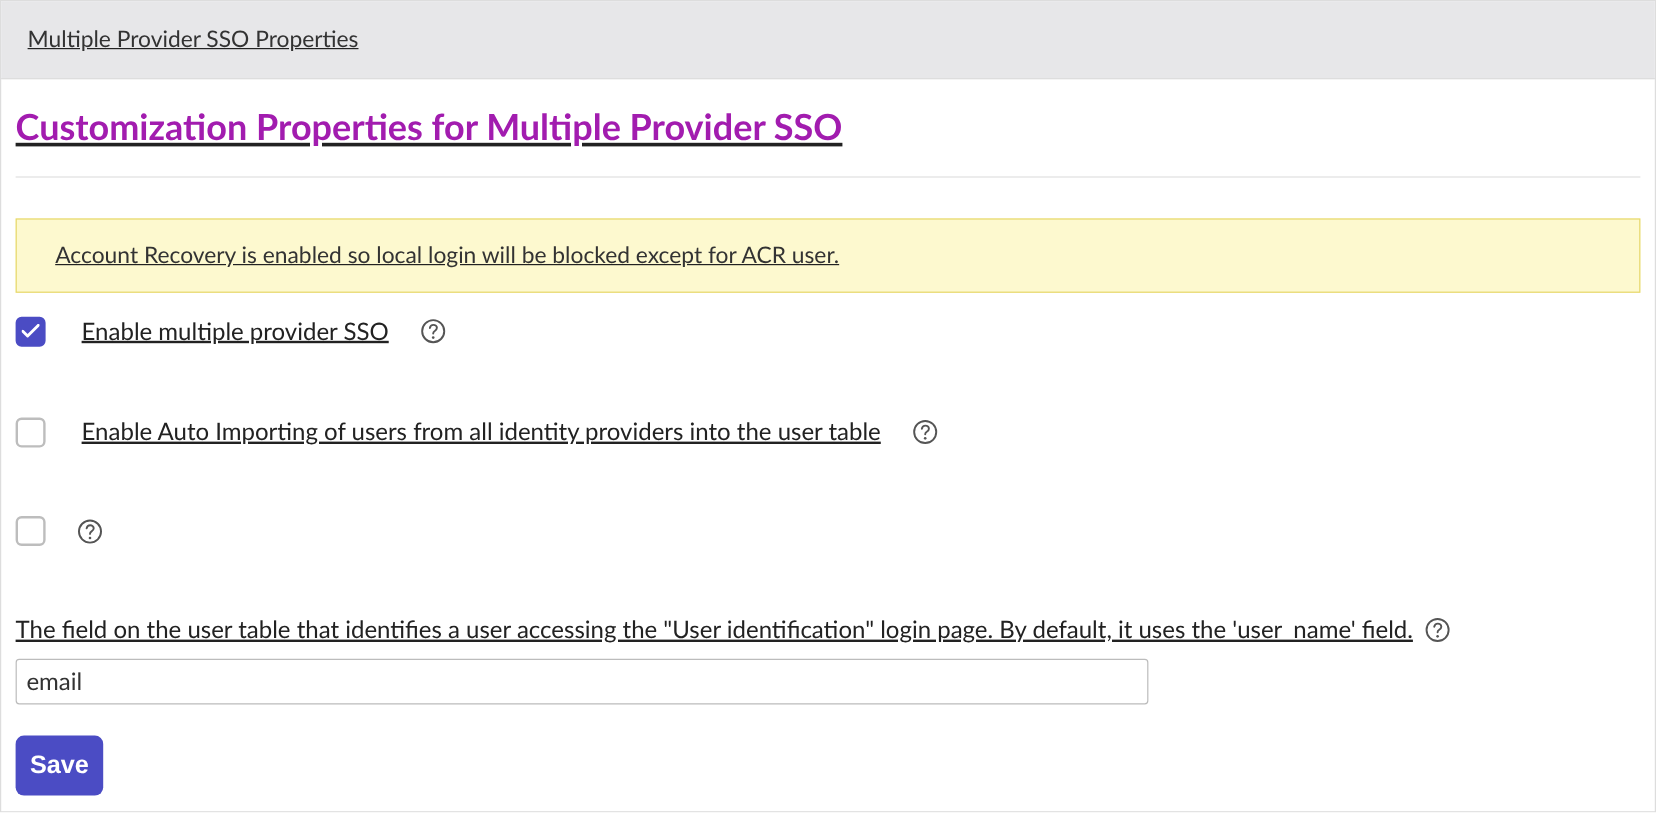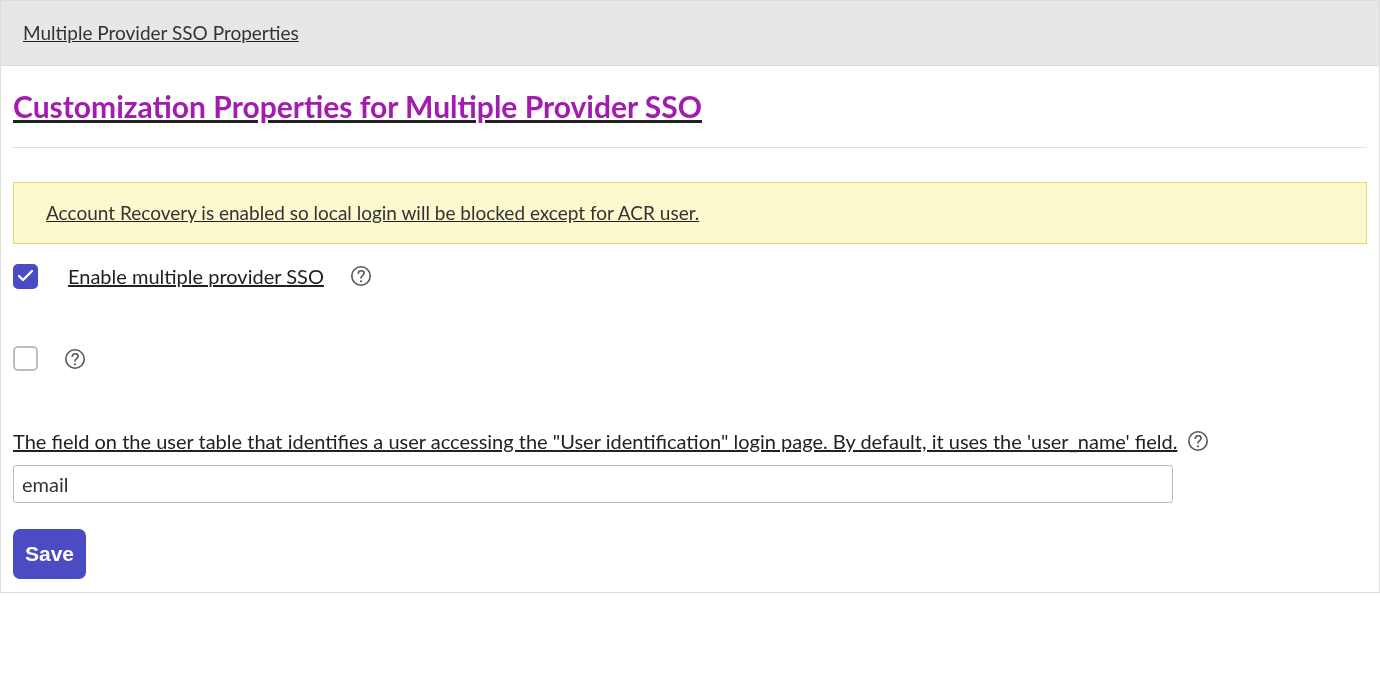--- a/index.html
+++ b/index.html
@@ -90,21 +90,21 @@
     align-items: center;
     gap: 10px;
     margin-top: 10px;
     margin-bottom: 10px;
   }
   .field-label-row .lbl2 {
     font-size: 20px;
     color: #222;
   }
   .text-input {
-    width: 1160px;
+    width: 944px;
     font-size: 20px;
     padding: 6px 8px;
     border: 1px solid #bcbcbc;
     border-radius: 3px;
     color: #333;
     font-family: inherit;
   }
   .save-btn {
     margin-top: 26px;
     background: #4b4cc4;
@@ -145,26 +145,39 @@
       <span class="help">
         <svg width="22" height="22" viewBox="0 0 22 22">
           <circle cx="11" cy="11" r="9.2" stroke="#555" stroke-width="1.6" fill="none"></circle>
           <path d="M8.2 8.3c.3-1.6 1.6-2.6 3-2.6 1.6 0 2.9 1.1 2.9 2.5 0 1.3-.8 1.9-1.8 2.6-.9.6-1.3 1.1-1.3 2.1" stroke="#555" stroke-width="1.6" fill="none" stroke-linecap="round"></path>
           <circle cx="11" cy="16.3" r="1.1" fill="#555"></circle>
         </svg>
       </span>
     </div>
 
     
-
-    
     <div class="form-row">
       <span class="checkbox cb">
         
       </span>
+      <span class="lbl">Enable Auto Importing of users from all identity providers into the user table</span>
+      <span class="help">
+        <svg width="22" height="22" viewBox="0 0 22 22">
+          <circle cx="11" cy="11" r="9.2" stroke="#555" stroke-width="1.6" fill="none"></circle>
+          <path d="M8.2 8.3c.3-1.6 1.6-2.6 3-2.6 1.6 0 2.9 1.1 2.9 2.5 0 1.3-.8 1.9-1.8 2.6-.9.6-1.3 1.1-1.3 2.1" stroke="#555" stroke-width="1.6" fill="none" stroke-linecap="round"></path>
+          <circle cx="11" cy="16.3" r="1.1" fill="#555"></circle>
+        </svg>
+      </span>
+    </div>
+
+    
+    <div class="form-row">
+      <span class="checkbox cb">
+        
+      </span>
       <span class="help">
         <svg width="22" height="22" viewBox="0 0 22 22">
           <circle cx="11" cy="11" r="9.2" stroke="#555" stroke-width="1.6" fill="none"></circle>
           <path d="M8.2 8.3c.3-1.6 1.6-2.6 3-2.6 1.6 0 2.9 1.1 2.9 2.5 0 1.3-.8 1.9-1.8 2.6-.9.6-1.3 1.1-1.3 2.1" stroke="#555" stroke-width="1.6" fill="none" stroke-linecap="round"></path>
           <circle cx="11" cy="16.3" r="1.1" fill="#555"></circle>
         </svg>
       </span>
     </div>
 
     

